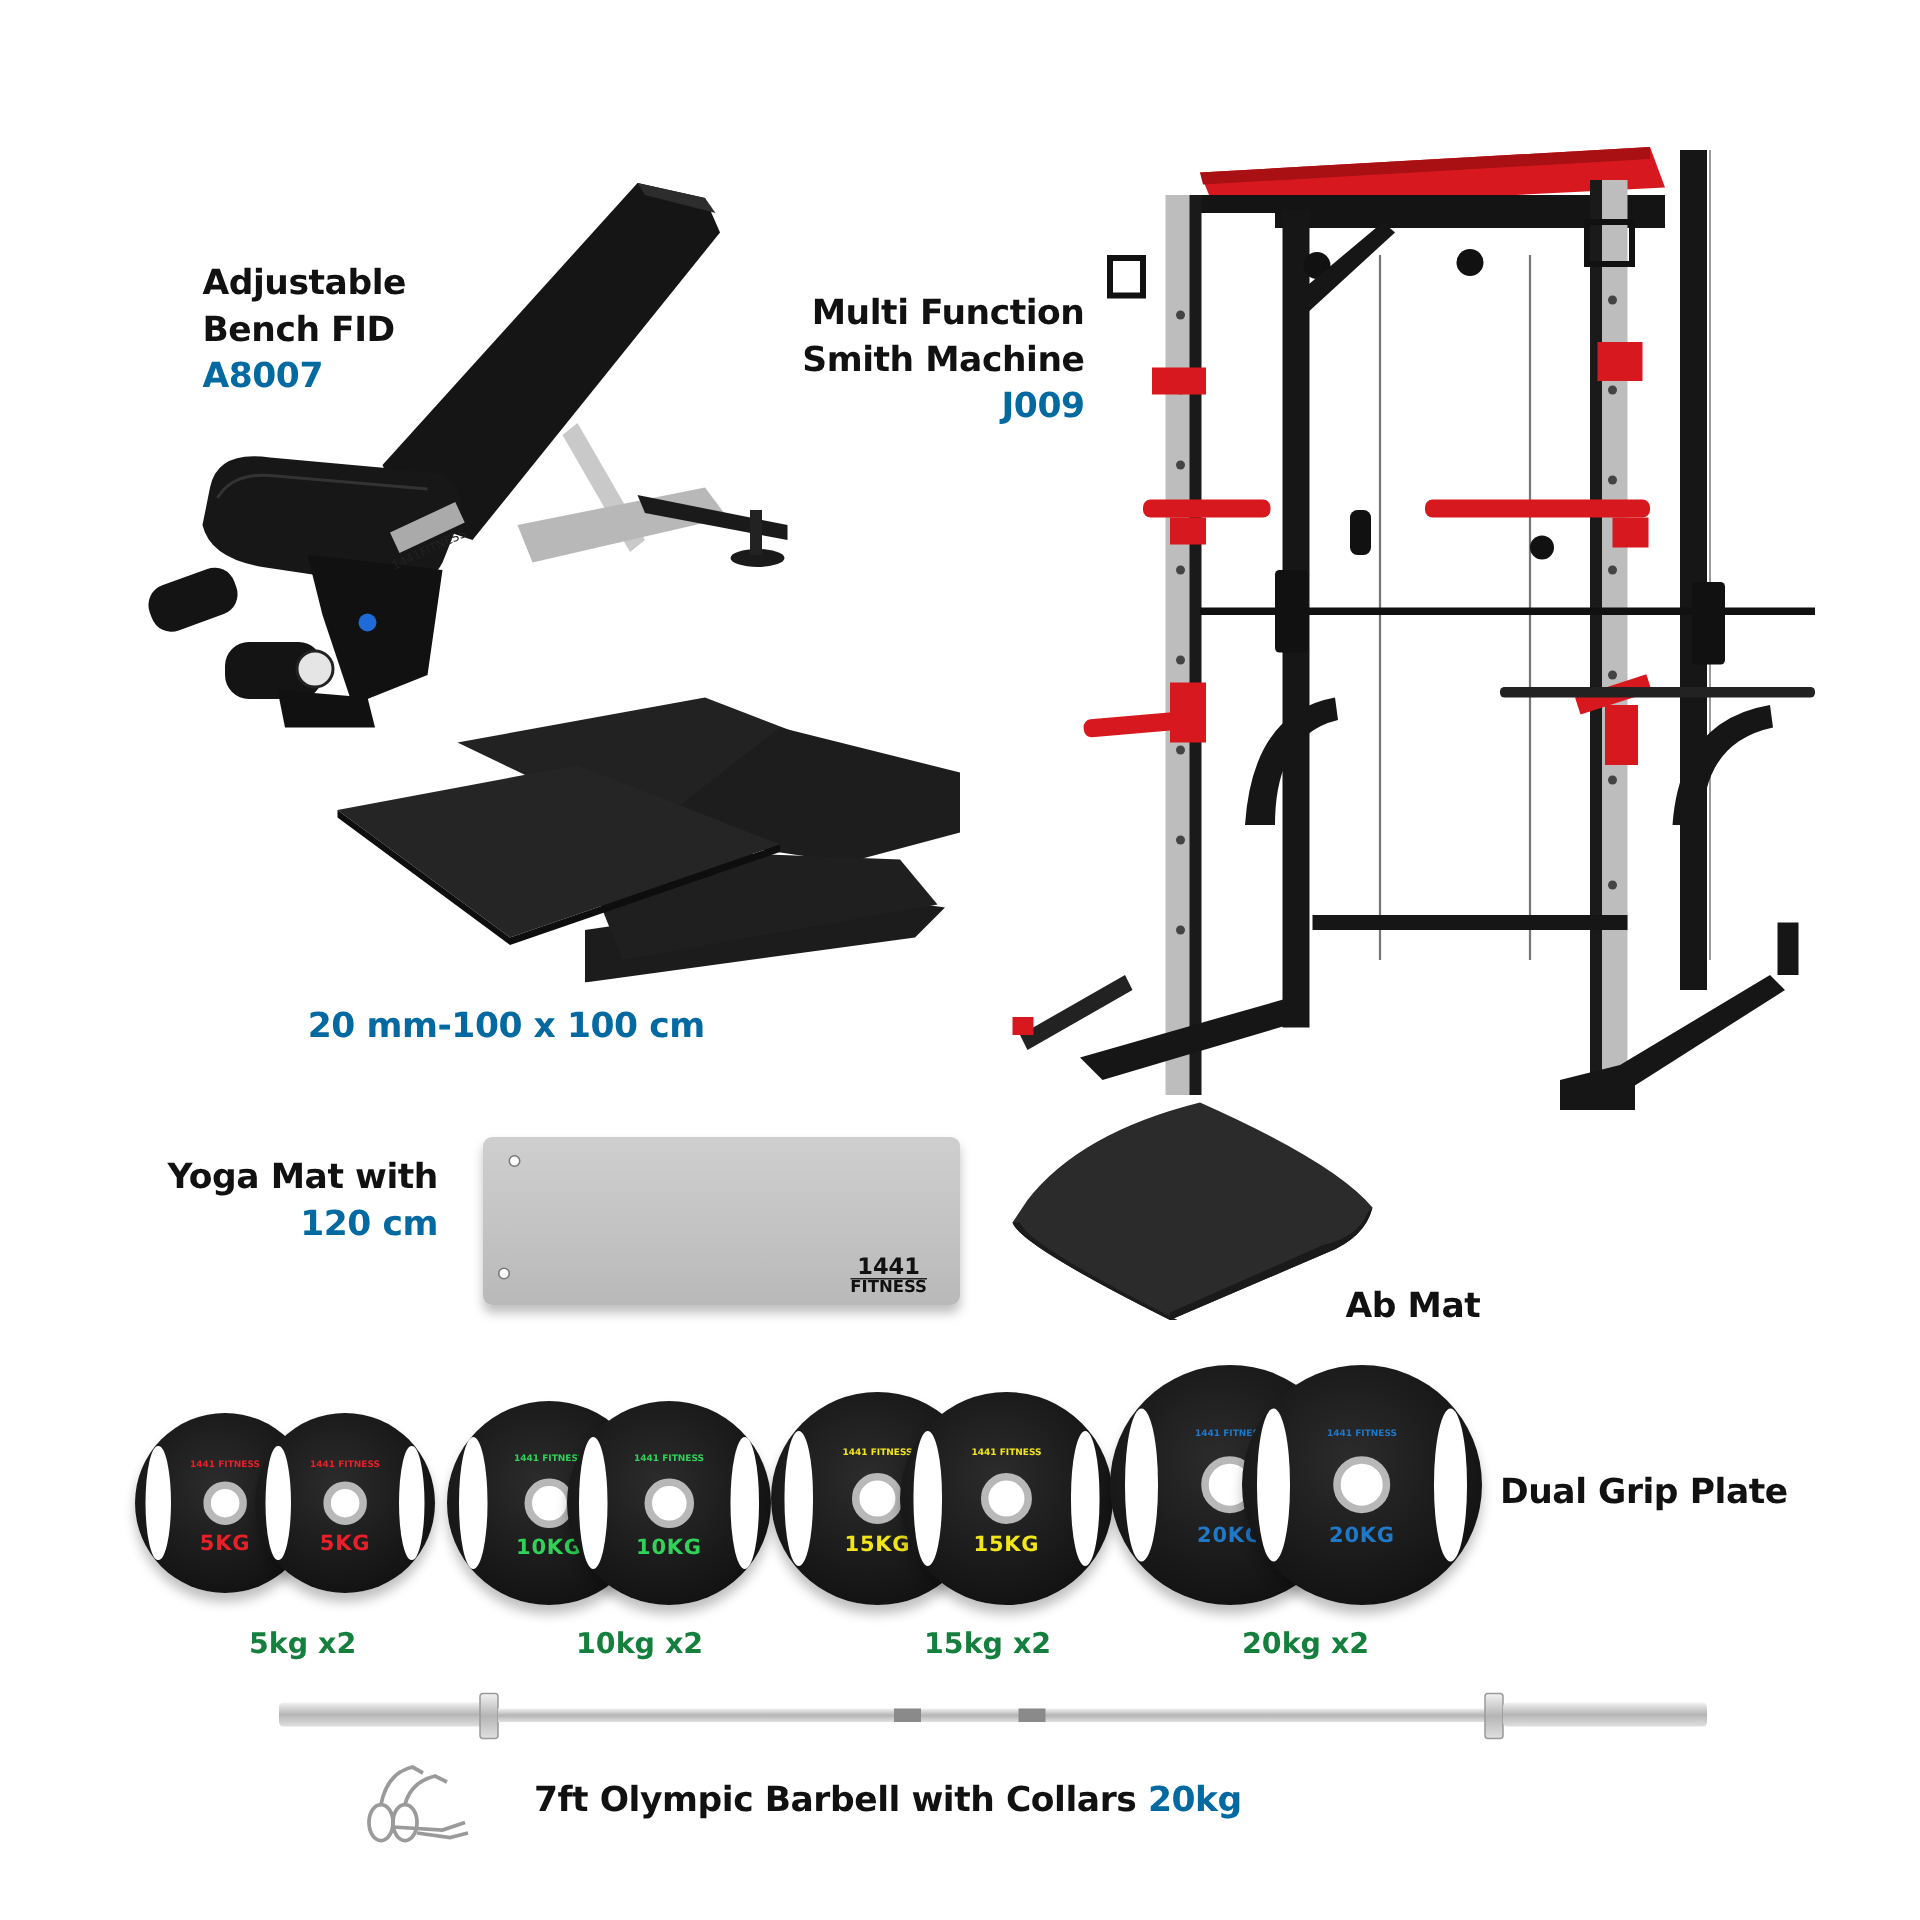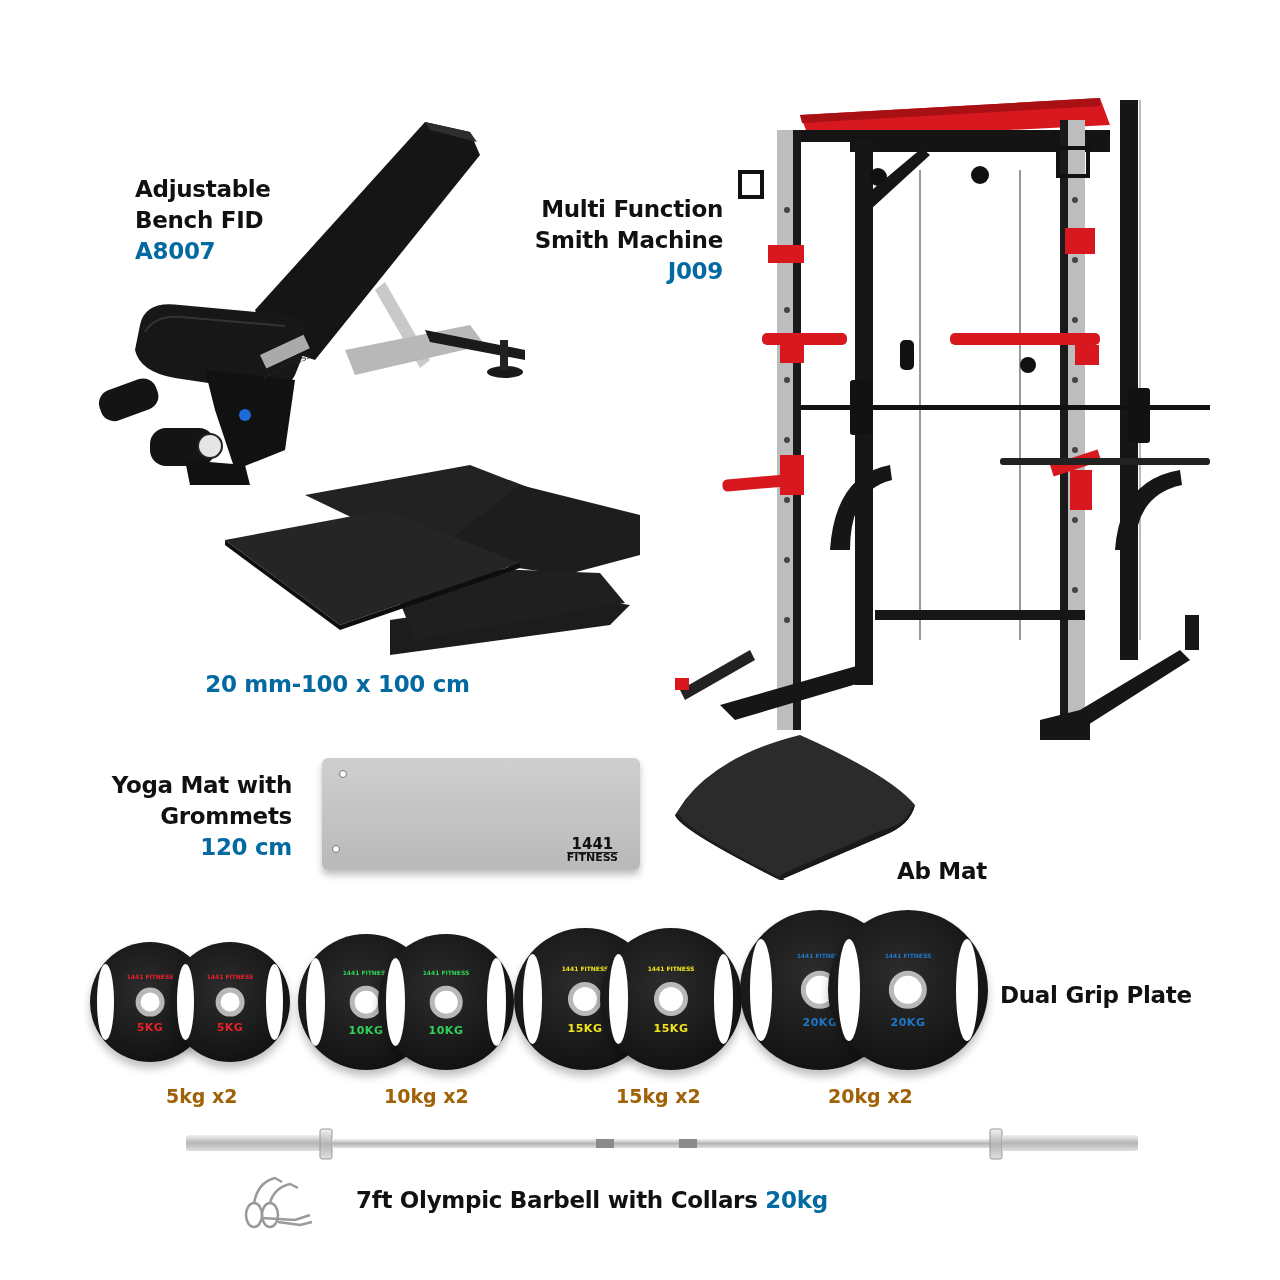--- a/index.html
+++ b/index.html
@@ -3,31 +3,31 @@
 <meta charset="utf-8">
 <style>
   html, body { margin:0; padding:0; background:#ffffff; }
   body { width:1280px; height:1280px; position:relative; overflow:hidden;
          font-family:"DejaVu Sans", "Liberation Sans", sans-serif; }
   .abs { position:absolute; }
   .lbl { font-weight:bold; color:#111111; letter-spacing:-0.3px; line-height:31px; font-size:23px; }
   .red { color:#0369a1; }
   .right { text-align:right; }
   .center { text-align:center; }
-  .plate-lbl { font-weight:bold; color:#a16207; font-size:19px; }
+  .plate-lbl { font-weight:bold; color:#15803d; font-size:19px; }
   
   .plate { position:absolute; border-radius:50%; background:radial-gradient(circle at 45% 40%, #2c2c2c 0%, #141414 70%, #0a0a0a 100%);
            box-shadow: 0 6px 8px rgba(0,0,0,0.25); }
   .plate .grip { position:absolute; top:18%; width:14%; height:64%; background:#ffffff; border-radius:50%; }
   .plate .grip.l { left:6%; }
   .plate .grip.r { right:6%; }
   .plate .hub { position:absolute; left:50%; top:50%; width:24%; height:24%; transform:translate(-50%,-50%);
                 border-radius:50%; background:#ffffff; border:5px solid #b8b8b8; box-sizing:border-box; }
   .plate .brand { position:absolute; left:0; right:0; top:26%; text-align:center; font-size:6px; font-weight:bold; }
-  .plate .kg { position:absolute; left:0; right:0; top:66%; text-align:center; font-size:11px; font-weight:bold; letter-spacing:0.5px; }
+  .plate .kg { position:absolute; left:0; right:0; top:66%; text-align:center; font-size:14px; font-weight:bold; letter-spacing:0.5px; }
 </style>
 </head>
 <body>
 
 <div class="abs lbl" style="left:135px; top:174px;">
   <div>Adjustable</div>
   <div>Bench FID</div>
   <div class="red">A8007</div>
 </div>
 
@@ -149,21 +149,20 @@
   <polygon points="5,85 120,170 120,175 5,90" fill="#0e0e0e"></polygon>
   <polygon points="120,170 300,108 300,113 120,175" fill="#0e0e0e"></polygon>
 </svg>
 
 <div class="abs lbl center" style="left:120px; top:665px; width:435px;">
   <div class="red" style="margin-top:4px">20 mm-100 x 100 cm</div>
 </div>
 
 <div class="abs lbl right" style="left:60px; top:770px; width:232px;">
   <div>Yoga Mat with</div>
-  <div>Grommets</div>
   <div class="red">120 cm</div>
 </div>
 
 <div class="abs" style="left:322px; top:758px; width:318px; height:112px; background:linear-gradient(180deg,#cfcfcf,#b9b9b9); border-radius:6px; box-shadow:0 5px 7px rgba(0,0,0,0.25);">
   <div class="abs" style="left:17px; top:12px; width:6px; height:6px; border-radius:50%; background:#fff; border:1px solid #777;"></div>
   <div class="abs" style="left:10px; top:87px; width:6px; height:6px; border-radius:50%; background:#fff; border:1px solid #777;"></div>
   <div class="abs" style="right:22px; top:78px; text-align:center; color:#111;">
     <div style="font-size:15px; font-weight:bold; line-height:16px;">1441</div>
     <div style="font-size:11px; font-weight:bold; border-top:1px solid #222; line-height:10px;">FITNESS</div>
   </div>

